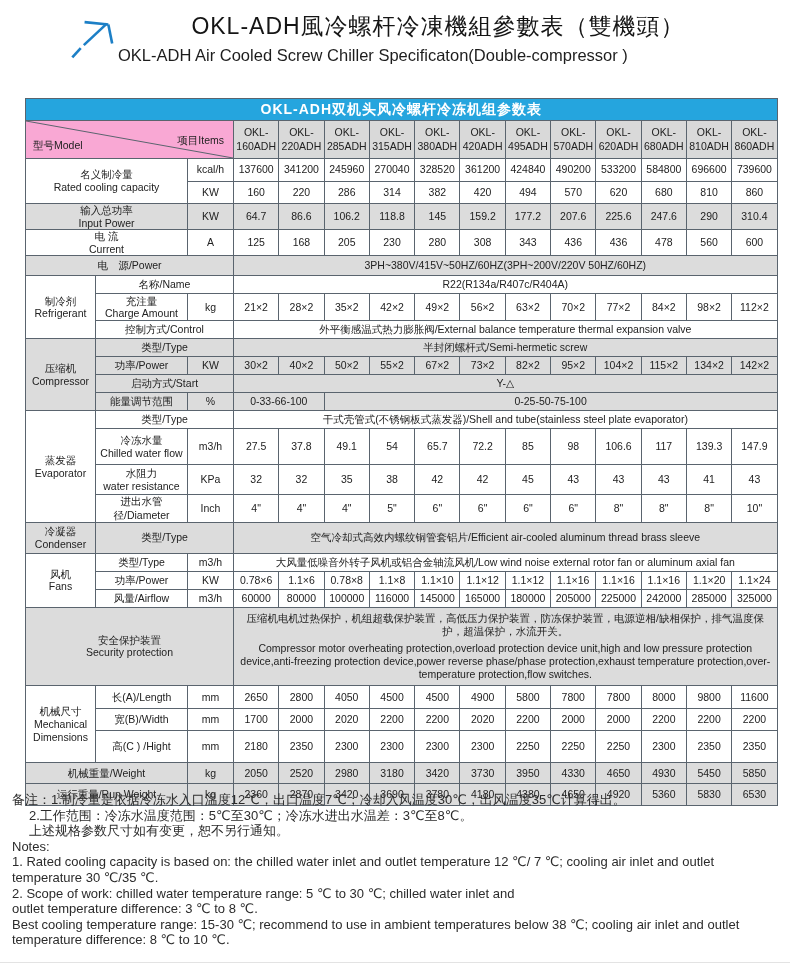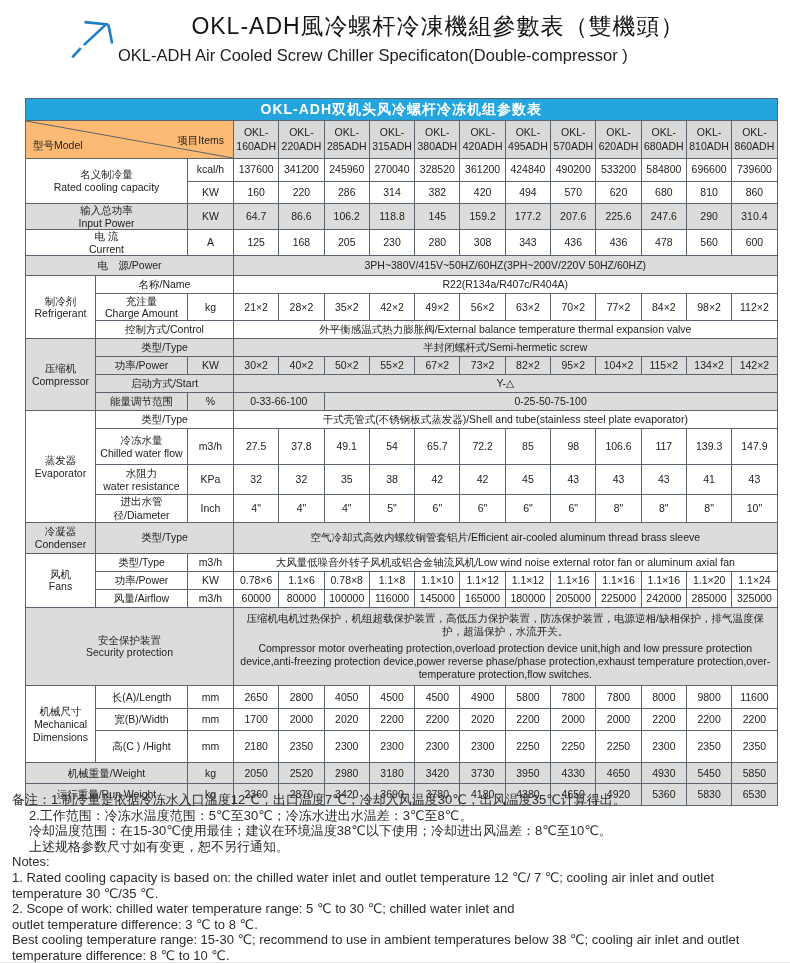--- a/index.html
+++ b/index.html
@@ -20,21 +20,21 @@
     border-collapse:collapse;table-layout:fixed;
   }
   table.spec td,table.spec th{
     border:1px solid #5a646e;font-size:10.5px;font-weight:normal;
     text-align:center;vertical-align:middle;padding:0 1px;line-height:1.25;
     color:#222;overflow:hidden;
   }
   tr.cap td{background:#25a5de;color:#fff;font-size:14px;font-weight:bold;letter-spacing:1px;}
   .g td{background:#dcdcdc;}
   th.model{background:#d9d9d9;white-space:pre-line;font-size:10.5px;color:#2a2a2a;}
-  td.corner{background:#fdba74;position:relative;padding:0;margin-left:32px;}
+  td.corner{background:#f9a8d4;position:relative;padding:0;margin-left:32px;}
   td.corner .diag{position:absolute;left:0;top:0;width:100%;height:100%;}
   .corner-model{position:absolute;left:7px;bottom:6px;font-size:10.5px;}
   .corner-items{position:absolute;right:9px;bottom:11px;font-size:10.5px;}
   .lbl2 div{line-height:1.2;}
   td.sec-cell{text-align:left;padding:3px 7px;line-height:1.35;}
   td.sec-cell div{margin:4px;}
   
   .notes{position:absolute;left:12px;top:792px;width:752px;font-size:13px;line-height:15.6px;color:#2b2b2b;}
   .notes .indent{padding-left:17px;}
 </style>
@@ -458,21 +458,20 @@
         <td>5360</td>
         <td>5830</td>
         <td>6530</td>
       </tr>
   </tbody>
 </table>
 
 <div class="notes">
   <div>备注：1.制冷量是依据冷冻水入口温度12℃，出口温度7℃；冷却入风温度30℃，出风温度35℃计算得出。</div>
   <div class="indent">2.工作范围：冷冻水温度范围：5℃至30℃；冷冻水进出水温差：3℃至8℃。</div>
-  <div class="indent">冷却温度范围：在15-30℃使用最佳；建议在环境温度38℃以下使用；冷却进出风温差：8℃至10℃。</div>
   <div class="indent">上述规格参数尺寸如有变更，恕不另行通知。</div>
   <div>Notes:</div>
   <div>1. Rated cooling capacity is based on: the chilled water inlet and outlet temperature 12 ℃/ 7 ℃; cooling air inlet and outlet temperature 30 ℃/35 ℃.</div>
   <div>2. Scope of work: chilled water temperature range: 5 ℃ to 30 ℃; chilled water inlet and</div>
   <div>outlet temperature difference: 3 ℃ to 8 ℃.</div>
   <div>Best cooling temperature range: 15-30 ℃; recommend to use in ambient temperatures below 38 ℃; cooling air inlet and outlet temperature difference: 8 ℃ to 10 ℃.</div>
 
 </div>
 
 </body></html>

